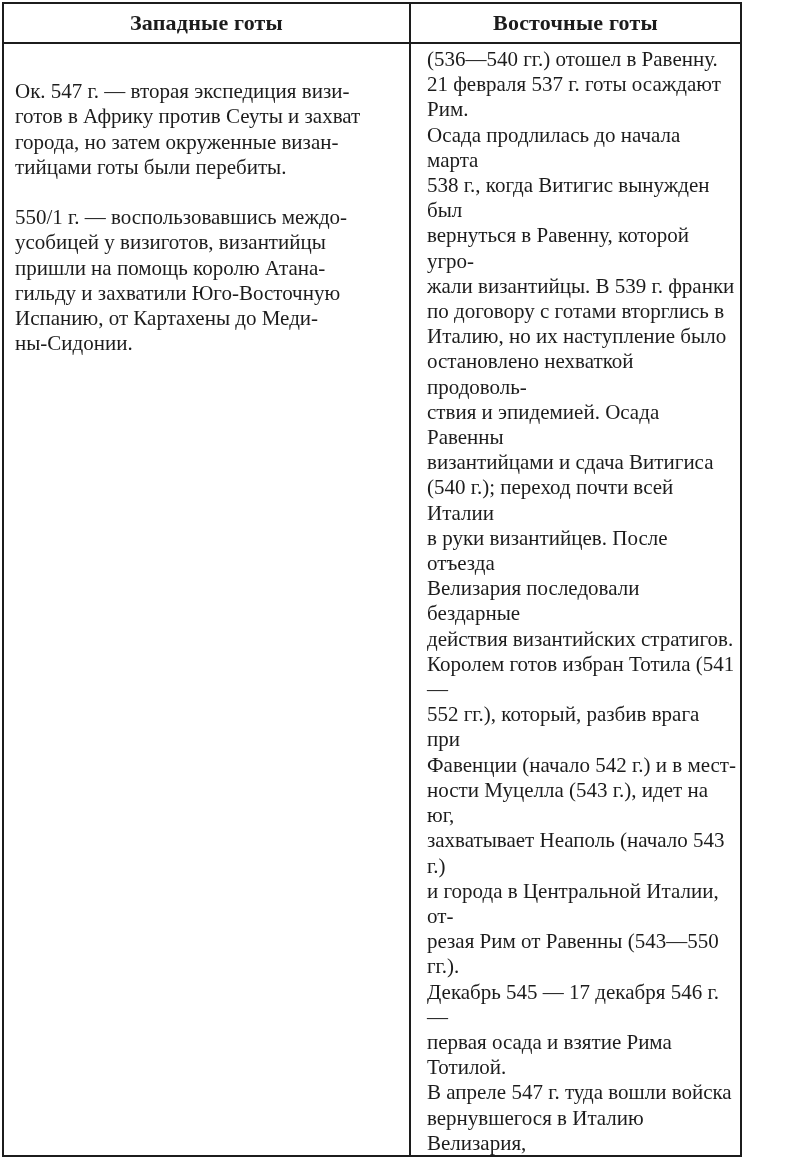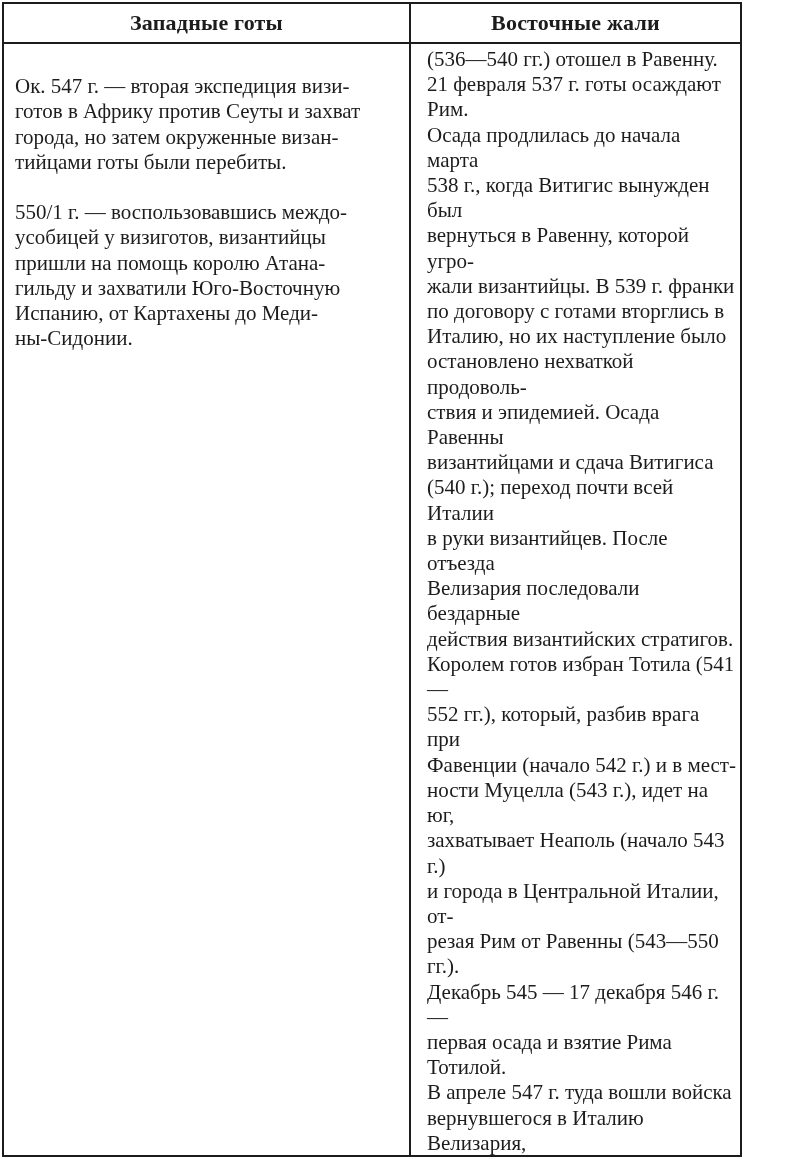--- a/index.html
+++ b/index.html
@@ -40,41 +40,41 @@
   .col-left {
     border-right: 2px solid #1c1c1c;
   }
   .bcell {
     font-size: 21px;
     line-height: 25.2px;
     white-space: pre-line;
     overflow: hidden;
   }
   .bcell.col-left {
-    padding: 5px 4px 0 11px;
+    padding: 10px 4px 0 11px;
   }
   .bcell.col-right {
     padding: 3px 3px 0 16px;
   }
   .para {
     margin: 0;
     white-space: pre-line;
   }
   .para + .para {
   }
 </style>
 </head>
 <body>
 
 <div class="page">
   <div class="table">
 
     <div class="hcell col-left">Западные готы</div>
 
-    <div class="hcell col-right">Восточные жали</div>
+    <div class="hcell col-right">Восточные готы</div>
 
     <div class="bcell col-left">
       <p class="para">Ок. 547 г. — вторая экспедиция визи-
 готов в Африку против Сеуты и захват
 города, но затем окруженные визан-
 тийцами готы были перебиты.</p>
       <p class="para">550/1 г. — воспользовавшись междо-
 усобицей у визиготов, византийцы
 пришли на помощь королю Атана-
 гильду и захватили Юго-Восточную

